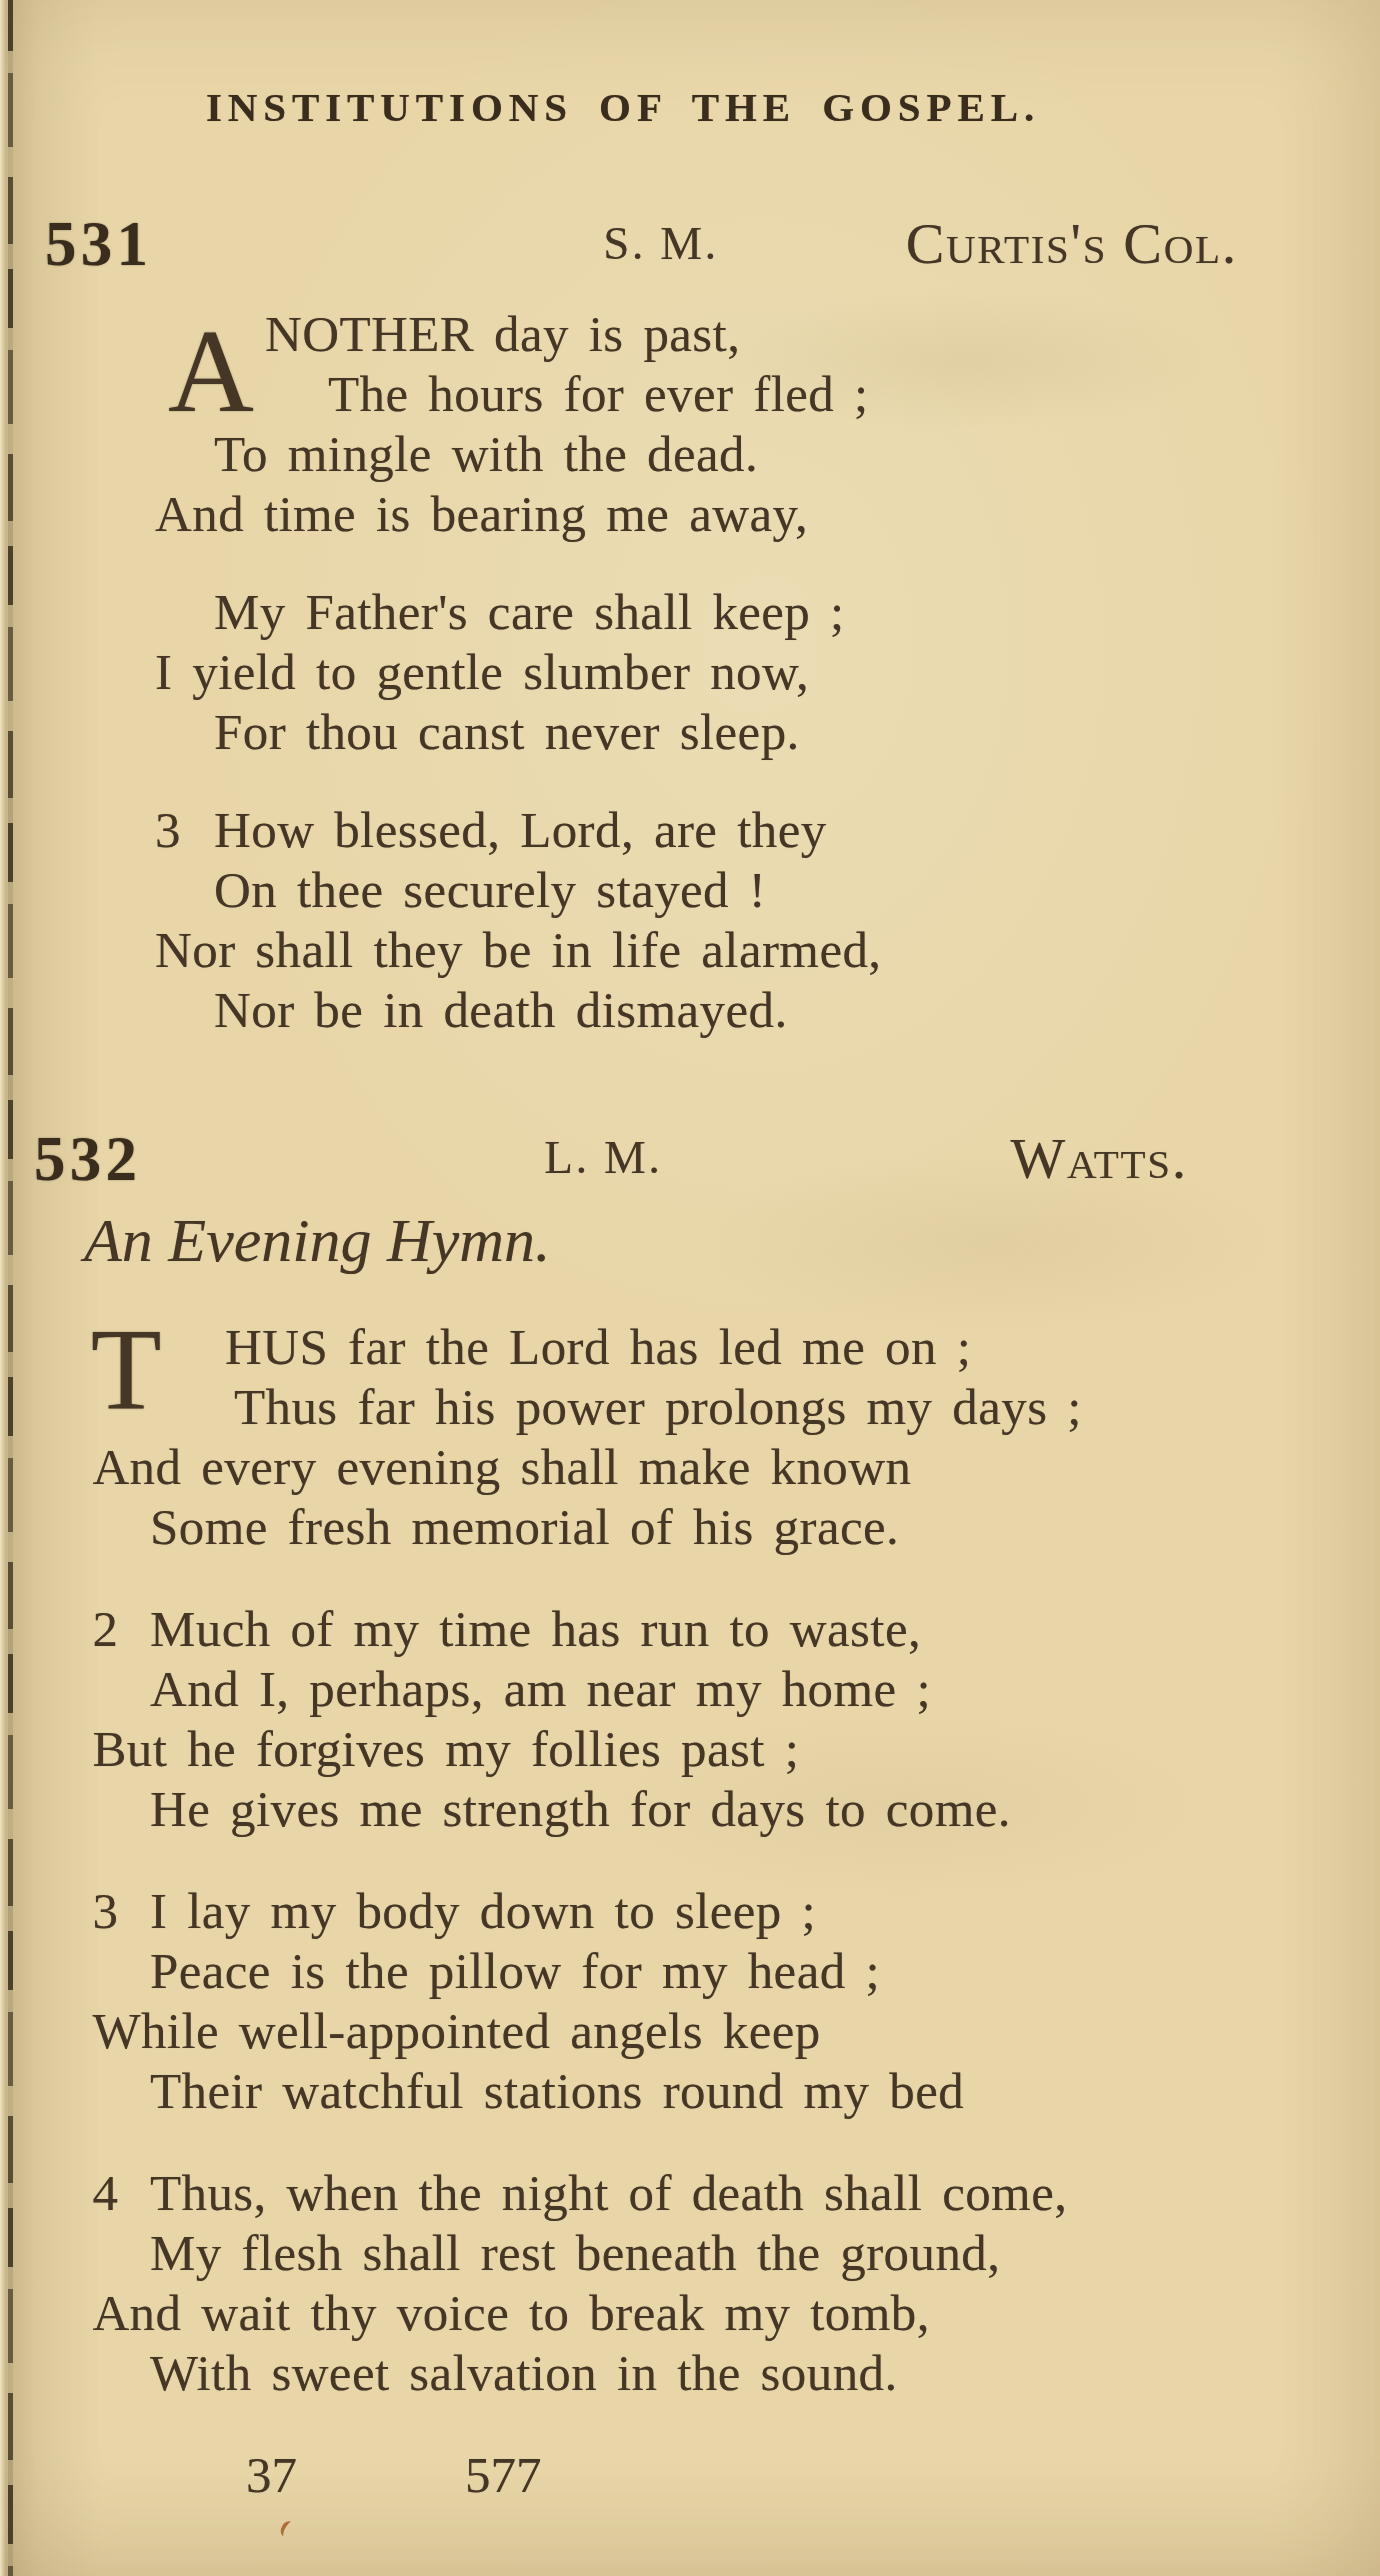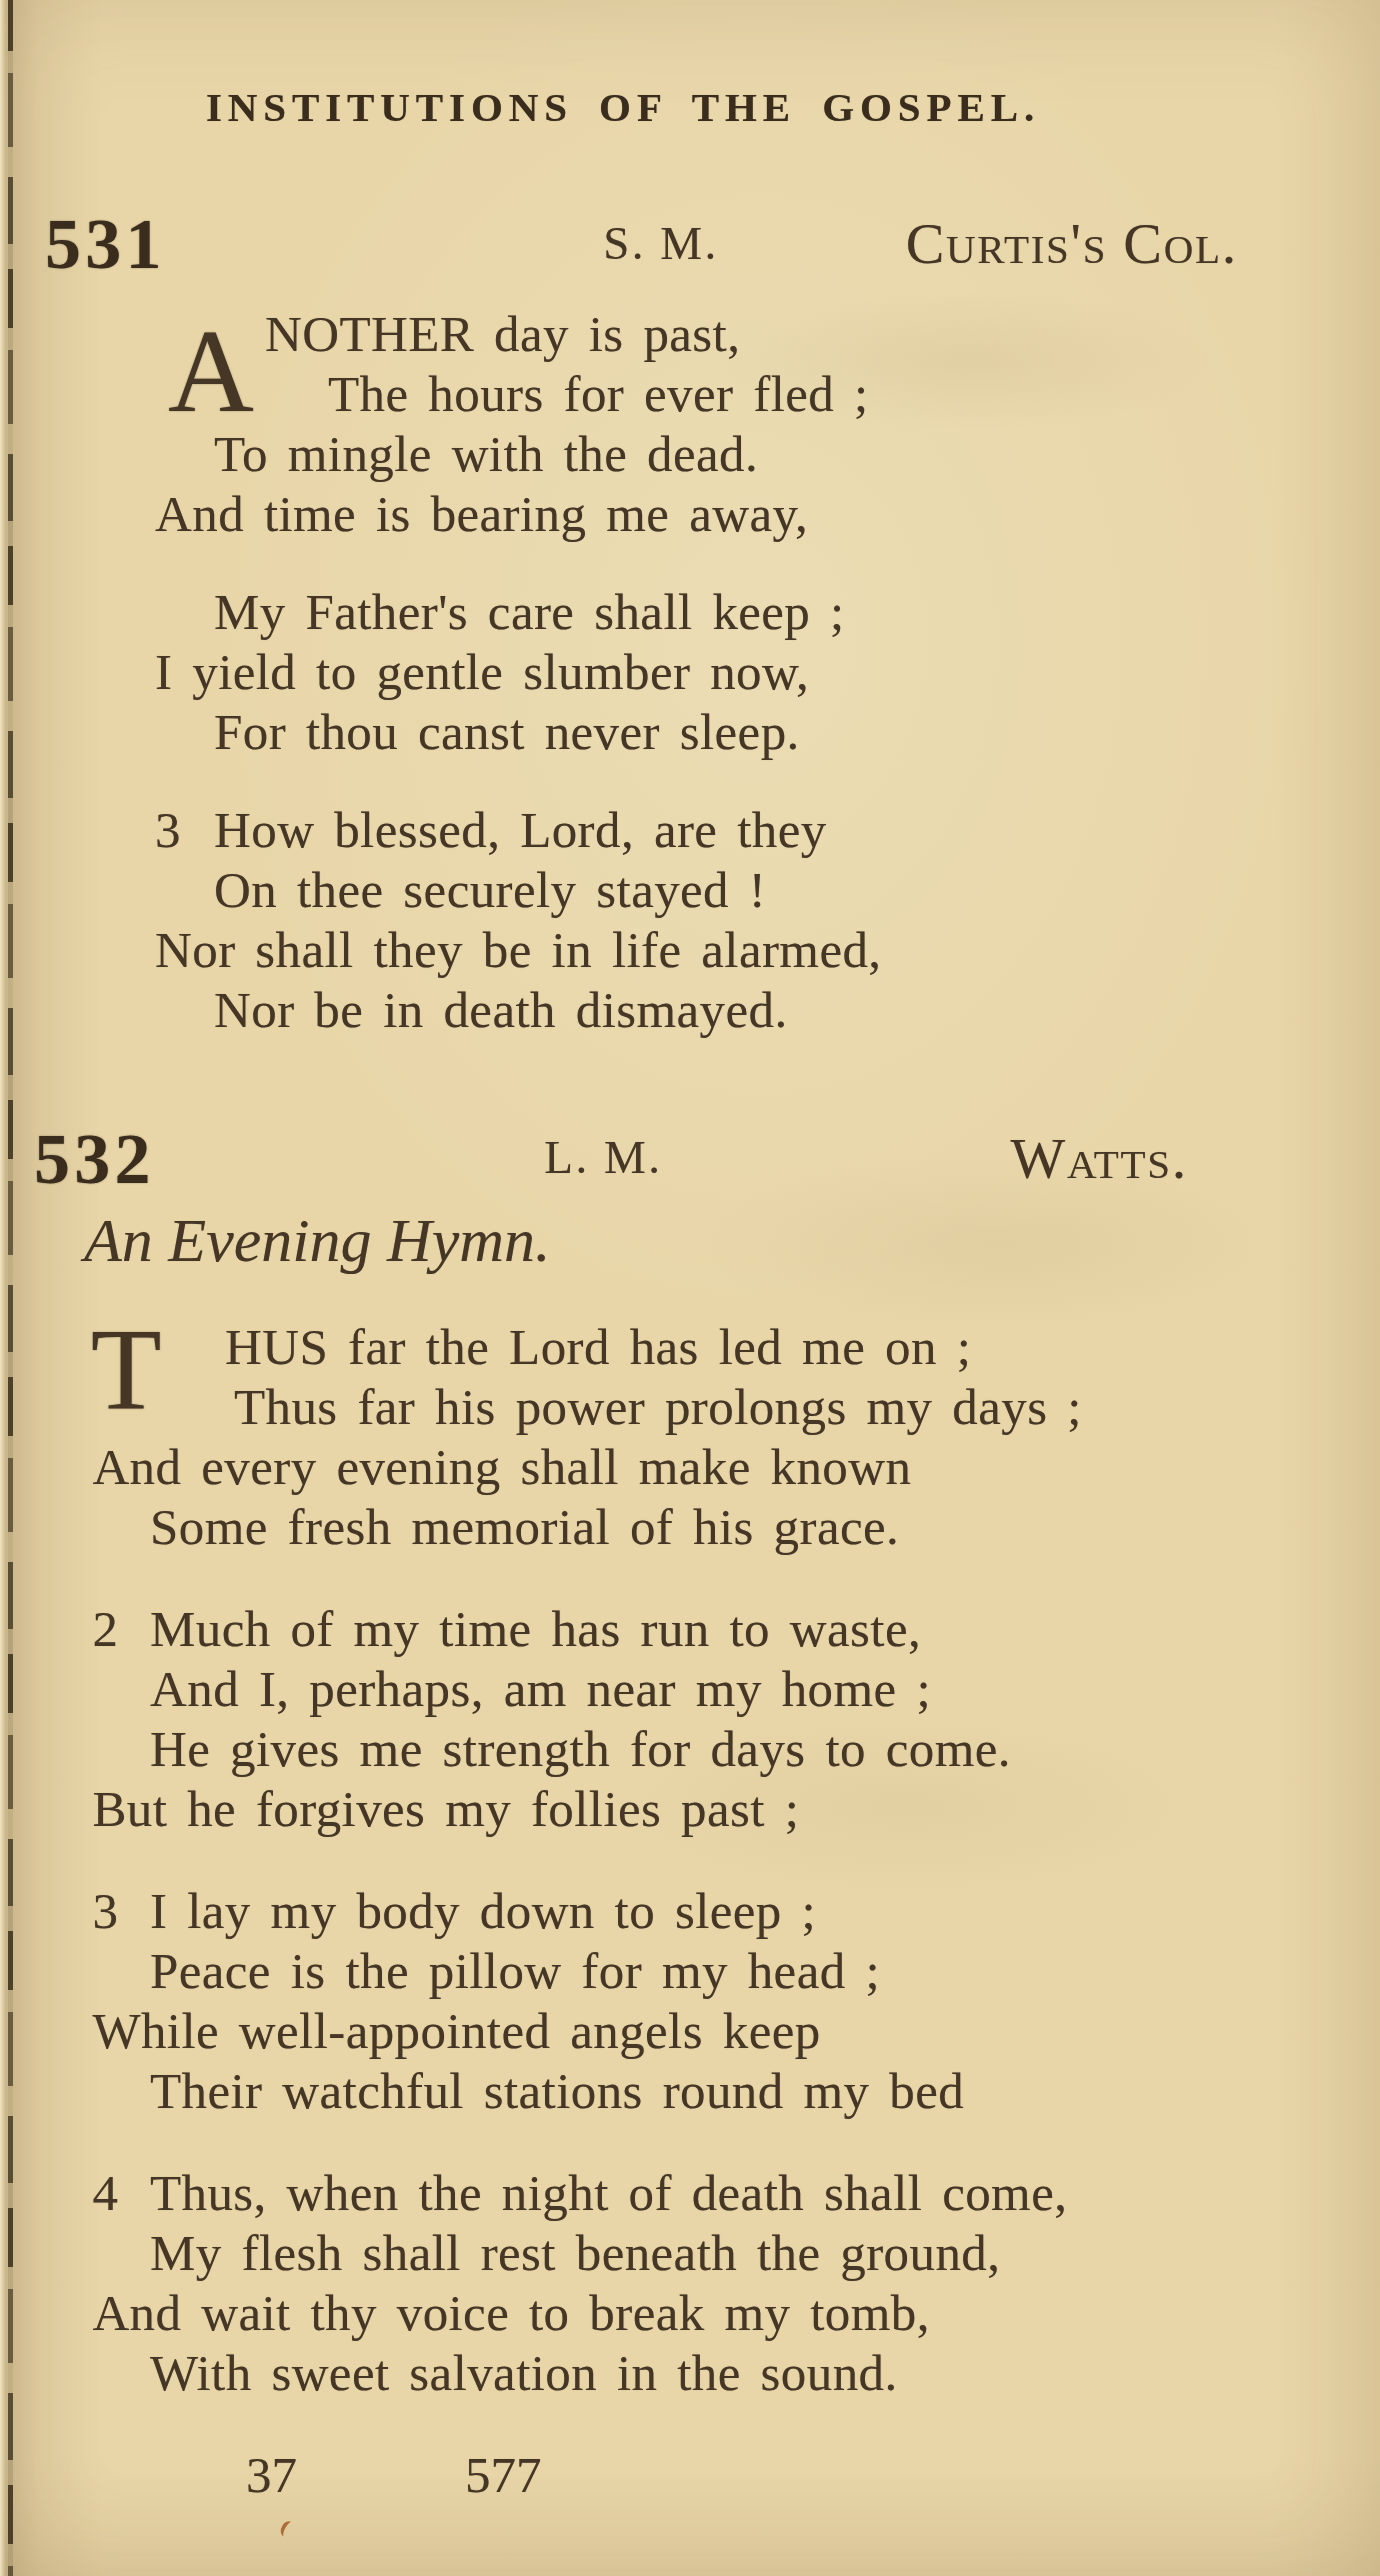--- a/index.html
+++ b/index.html
@@ -34,21 +34,21 @@
     color:var(--ink_dark, #3a2d1e); text-shadow:0 0 0.8px rgba(60,45,25,.45);
   }
   .hymn{ --flush:71px; --indent:130px; --cap1:181px; --cap2:244px; --numleft:-39px;
          --caploc:84px; --captop:8.4px; --meterleft:50%; --srcright:0px; --capsize:119px; }
   .hymn:nth-of-type(2){ --flush:8.4px; --indent:66px; --cap1:141px; --cap2:150px; --numleft:-50px;
          --caploc:6.7px; --captop:-5px; --meterleft:45%; --srcright:50px; --capsize:116px; }
   .hymn + .hymn{margin-top:76px;}
   .hymn-head{position:relative;height:84px;}
   .hymn-number{
     position:absolute; left:var(--numleft); bottom:0;
-    font-size:72px; line-height:81px; font-weight:bold; letter-spacing:4.2px;
+    font-size:63px; line-height:81px; font-weight:bold; letter-spacing:4.2px;
     color:var(--ink_dark, #3a2d1e); text-shadow:0 0 1.7px rgba(55,42,24,.5);
   }
   .hymn-meter{position:absolute; left:var(--meterleft); transform:translateX(-50%); bottom:18.5px;
     font-size:47px; line-height:47px; letter-spacing:2.5px; text-shadow:0 0 0.8px rgba(60,45,25,.4);}
   .hymn-source{position:absolute; right:var(--srcright); bottom:18px;
     font-size:58px; line-height:47px; font-variant:small-caps; letter-spacing:1.7px;
     text-shadow:0 0 0.8px rgba(60,45,25,.4);}
   .hymn-subtitle{font-style:italic; font-size:62px; line-height:55px; text-align:left;
     margin:13.4px 104px 49px 0; text-shadow:0 0 0.8px rgba(60,45,25,.35);}
   .stanzas{margin-top:18.5px;}
@@ -125,22 +125,22 @@
               <span class="drop-cap">T</span>
               <div class="line cap1">HUS far the Lord has led me on ;</div>
               <div class="line cap2">Thus far his power prolongs my days ;</div>
               <div class="line flush">And every evening shall make known</div>
               <div class="line indent">Some fresh memorial of his grace.</div>
             </div>
 
   <div class="stanza">
               <div class="line flush"><span class="stanza-number">2</span>Much of my time has run to waste,</div>
               <div class="line indent">And I, perhaps, am near my home ;</div>
+              <div class="line flush">But he forgives my follies past ;</div>
               <div class="line indent">He gives me strength for days to come.</div>
-              <div class="line flush">But he forgives my follies past ;</div>
             </div>
 
   <div class="stanza">
               <div class="line flush"><span class="stanza-number">3</span>I lay my body down to sleep ;</div>
               <div class="line indent">Peace is the pillow for my head ;</div>
               <div class="line flush">While well-appointed angels keep</div>
               <div class="line indent">Their watchful stations round my bed</div>
             </div>
 
   <div class="stanza">

